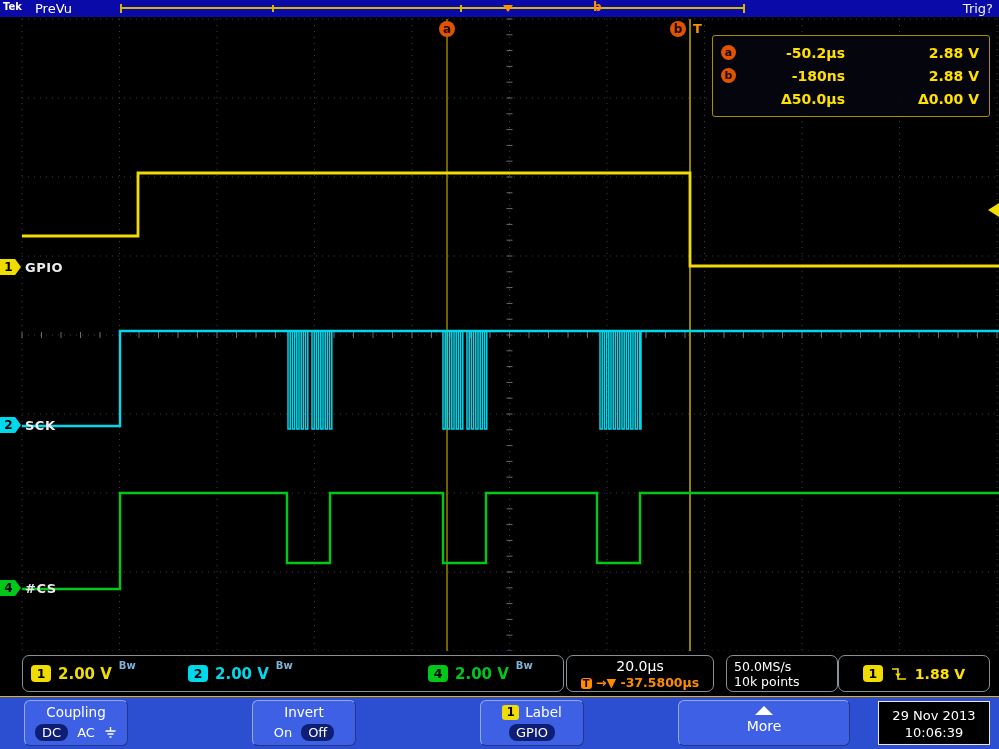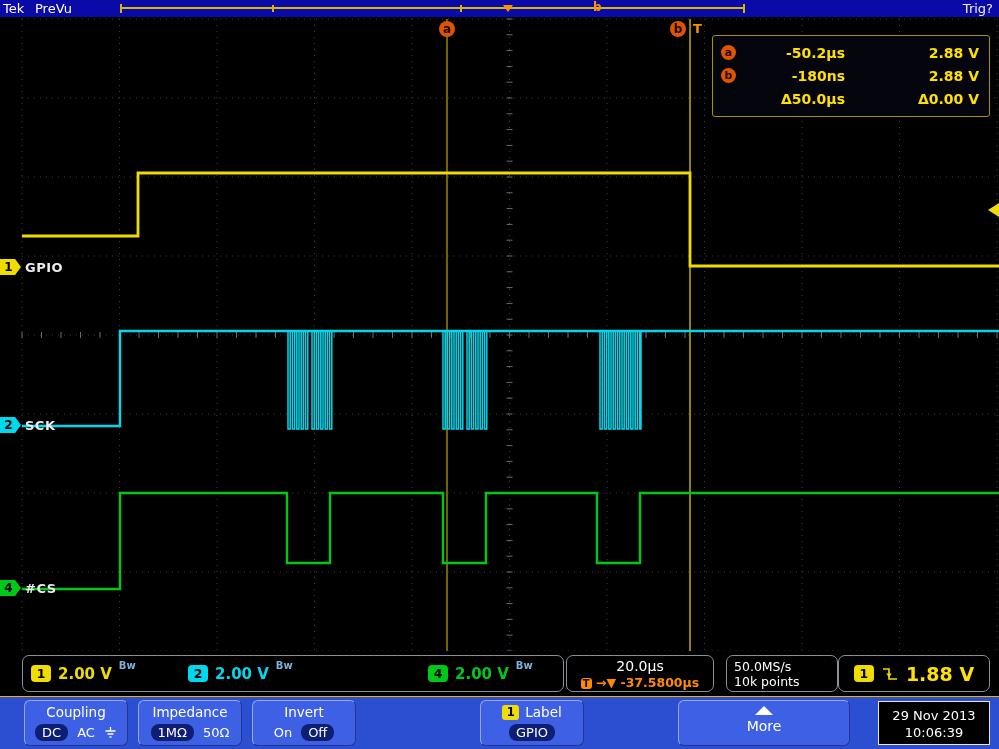--- a/index.html
+++ b/index.html
@@ -1,21 +1,21 @@
 <!DOCTYPE html>
 <html><head>
 <meta charset="utf-8">
 <style>
   html,body{margin:0;padding:0;background:#000;}
   body{width:999px;height:749px;position:relative;overflow:hidden;
        font-family:"DejaVu Sans",sans-serif;-webkit-font-smoothing:antialiased;}
 
   
   .topbar{position:absolute;left:0;top:0;width:999px;height:17px;background:#0a0aa8;color:#fff;}
-  .brand{position:absolute;left:3px;top:1px;font-size:13px;font-weight:normal;}
+  .brand{position:absolute;left:3px;top:1px;font-size:10px;font-weight:bold;}
   .mode{position:absolute;left:35px;top:1px;font-size:13px;}
   .trig-status{position:absolute;right:6px;top:1px;font-size:13px;color:#f2f2e0;}
   .rv-line{position:absolute;left:120px;top:7px;width:625px;height:0;border-top:2px solid #d8b800;}
   .rv-tick{position:absolute;top:4px;width:2px;height:9px;background:#d8b800;}
   .rv-tri{position:absolute;left:503px;top:5px;width:0;height:0;
           border-left:5px solid transparent;border-right:5px solid transparent;border-top:7px solid #ff9000;}
   .rv-b{position:absolute;left:593px;top:0;color:#ff9000;font-size:12px;font-weight:bold;}
 
   
   .scope{position:absolute;left:0;top:17px;width:999px;height:634px;background:#000;}
@@ -46,21 +46,21 @@
   .badge{width:20px;height:17px;border-radius:4px;color:#000;font-size:12.5px;font-weight:bold;
          display:inline-flex;align-items:center;justify-content:center;}
   .sval{font-size:15px;font-weight:bold;}
   .bw{font-size:10px;color:#7fb2d8;font-weight:bold;align-self:flex-start;margin-top:4px;}
   .tbox{left:566px;width:148px;text-align:center;color:#fff;}
   .tb-main{font-size:14px;margin-top:2px;}
   .tb-delay{font-size:12.5px;color:#ff8c00;margin-top:1px;font-weight:bold;}
   .t-sq{background:#ff8c00;color:#200c00;border-radius:3px;padding:0 2px;font-size:10px;font-weight:bold;}
   .srbox{left:726px;width:112px;color:#fff;font-size:12.5px;padding:3px 0 0 7px;}
   .trbox{left:838px;width:152px;display:flex;align-items:center;justify-content:center;gap:8px;}
-  .tlevel{color:#ffe000;font-size:19px;font-weight:bold;}
+  .tlevel{color:#ffe000;font-size:14px;font-weight:bold;}
 
   
   .menubar{position:absolute;left:0;top:696px;width:999px;height:53px;background:#2c4ed0;border-top:1px solid #eab308;box-sizing:border-box;}
   .mbtn{position:absolute;top:3px;height:46px;background:#3e60e4;color:#fff;text-align:center;box-sizing:border-box;
         border:1px solid;border-color:#92a6f6 #22368c #22368c #92a6f6;border-radius:6px;cursor:pointer;}
   .mtitle{font-size:13.5px;margin-top:3px;display:flex;align-items:center;justify-content:center;gap:6px;}
   .mopts{display:flex;justify-content:center;align-items:center;gap:9px;margin-top:4px;font-size:13px;}
   .sel{background:#0e1e74;border-radius:8px;padding:1px 7px;}
   .mini-badge{width:17px;height:15px;border-radius:3px;color:#000;font-size:11.5px;font-weight:bold;
               display:inline-flex;align-items:center;justify-content:center;}
@@ -300,27 +300,20 @@
     <div class="mtitle">Coupling</div>
     <div class="mopts">
       <span class="sel">DC</span>
       <span>AC</span>
       <svg width="13" height="12" viewBox="0 0 13 12">
         <path d="M6.5 0 V4 M1.5 4 H11.5 M3.5 7 H9.5 M5.5 10 H7.5" stroke="#fff" stroke-width="1.3" fill="none"></path>
       </svg>
     </div>
   </div>
 
-  <div class="mbtn" style="left:138px;width:104px">
-    <div class="mtitle">Impedance</div>
-    <div class="mopts">
-      <span class="sel">1MΩ</span>
-      <span>50Ω</span>
-    </div>
-  </div>
 
   <div class="mbtn" style="left:252px;width:104px">
     <div class="mtitle">Invert</div>
     <div class="mopts">
       <span>On</span>
       <span class="sel">Off</span>
     </div>
   </div>
 
 

